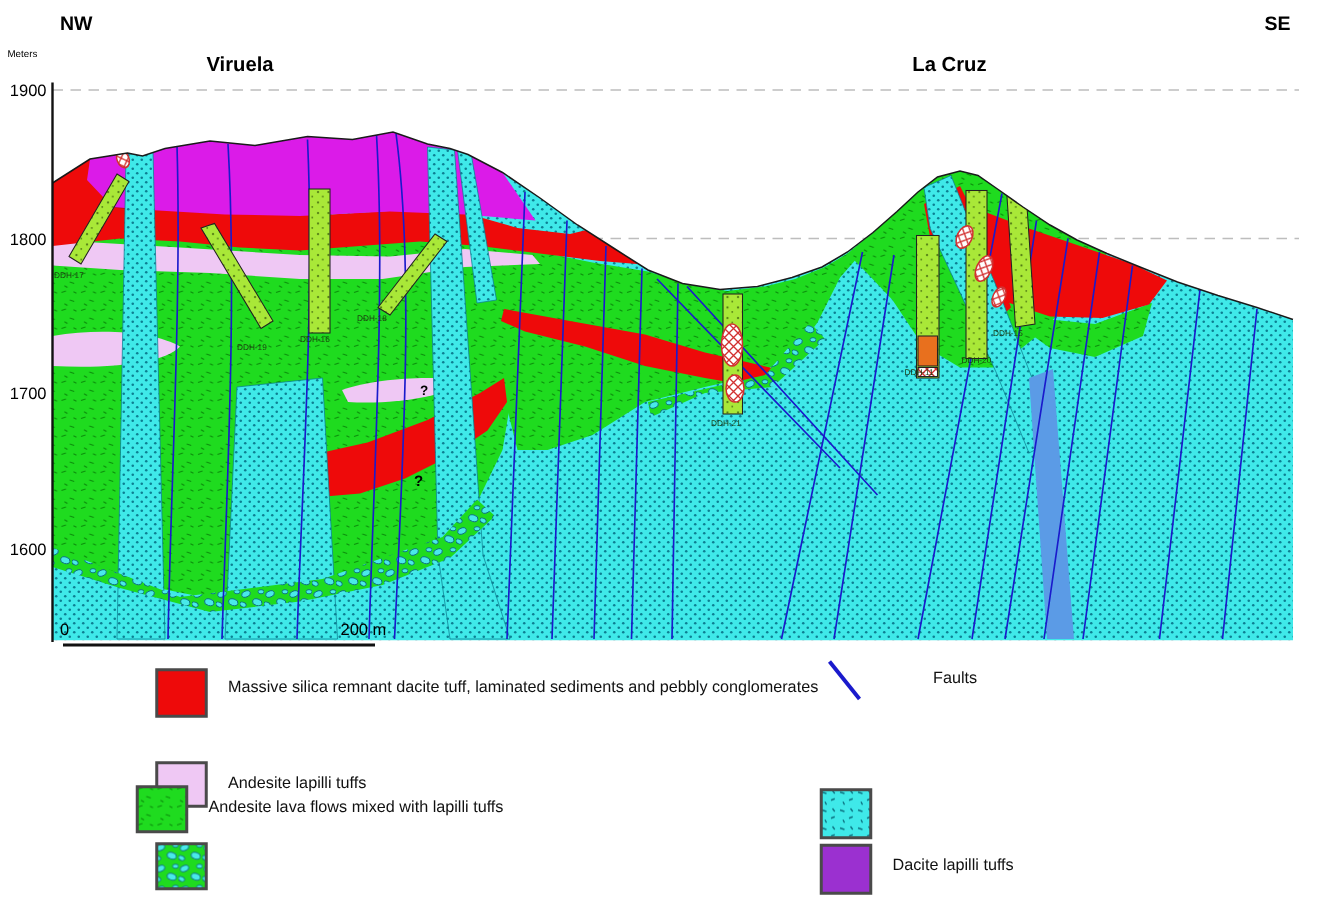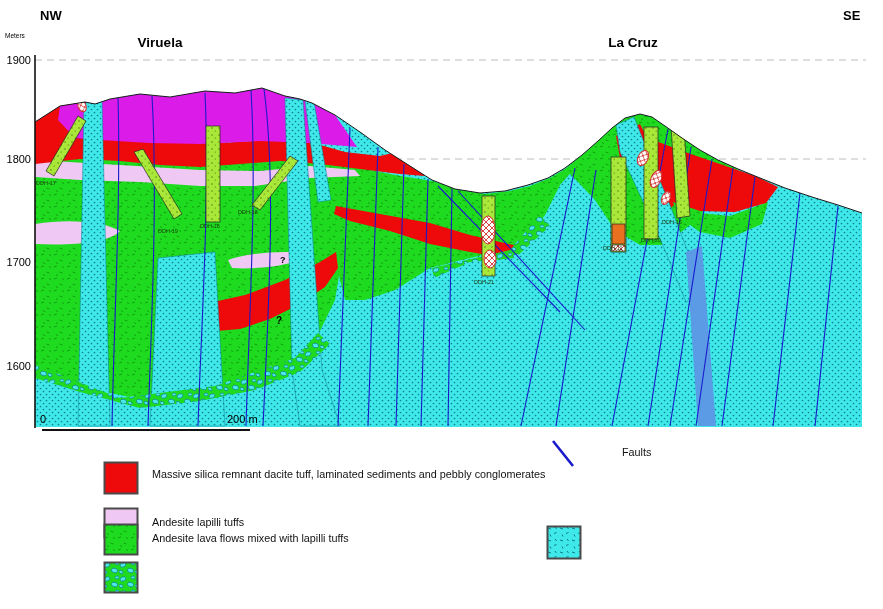--- a/index.html
+++ b/index.html
@@ -160,37 +160,37 @@
   </g>
 
   <text x="280" y="263" font-size="9" font-weight="bold">?</text>
   <text x="276" y="324" font-size="10" font-weight="bold">?</text>
 
   <line x1="42" y1="430" x2="250" y2="430" stroke="#111" stroke-width="2"></line>
   <text x="40" y="423" font-size="11">0</text>
   <text x="227" y="423" font-size="11">200 m</text>
 </svg>
 
-<div class="lrow" style="left:103px;top:461px;">
+<div class="lrow" style="left:103px;top:445px;">
   <svg class="swatch" width="36" height="34">
     <rect x="1.5" y="1.5" width="33" height="31" stroke="#4a4a4a" stroke-width="2" fill="#EE0A0A"></rect>
   </svg>
   <div class="ltext">
     <div>Massive silica remnant dacite tuff, laminated sediments and pebbly conglomerates</div>
   </div>
 </div>
 
 <div class="lrow" style="left:103px;top:507px;">
   <svg class="swatch" width="36" height="32">
     <rect x="1.5" y="1.5" width="33" height="29" stroke="#4a4a4a" stroke-width="2" fill="#EFC8F4"></rect>
   </svg>
   <div class="ltext big">Andesite lapilli tuffs</div>
 </div>
 
-<div class="lrow" style="left:103px;top:523px;">
+<div class="lrow" style="left:90px;top:523px;">
   <svg class="swatch" width="36" height="33">
     <rect x="1.5" y="1.5" width="33" height="30" fill="url(#pat-green)" stroke="#4a4a4a" stroke-width="2"></rect>
   </svg>
   <div class="ltext big">Andesite lava flows mixed with lapilli tuffs</div>
 </div>
 
 <div class="lrow" style="left:103px;top:561px;">
   <svg class="swatch" width="36" height="33">
     <rect x="1.5" y="1.5" width="33" height="30" fill="url(#pat-blob)" stroke="#4a4a4a" stroke-width="2"></rect>
   </svg>
@@ -203,14 +203,20 @@
   <div class="ltext big">Faults</div>
 </div>
 
 
 <div class="lrow" style="left:546px;top:525px;">
   <svg class="swatch" width="36" height="35">
     <rect x="1.5" y="1.5" width="33" height="32" fill="url(#pat-cyanl)" stroke="#4a4a4a" stroke-width="2"></rect>
   </svg>
 </div>
 
+<div class="lrow" style="left:546px;top:562px;">
+  <svg class="swatch" width="36" height="35">
+    <rect x="1.5" y="1.5" width="33" height="32" stroke="#4a4a4a" stroke-width="2" fill="#9B30D0"></rect>
+  </svg>
+  <div class="ltext big">Dacite lapilli tuffs</div>
+</div>
 
 </div>
 
 </body></html>

